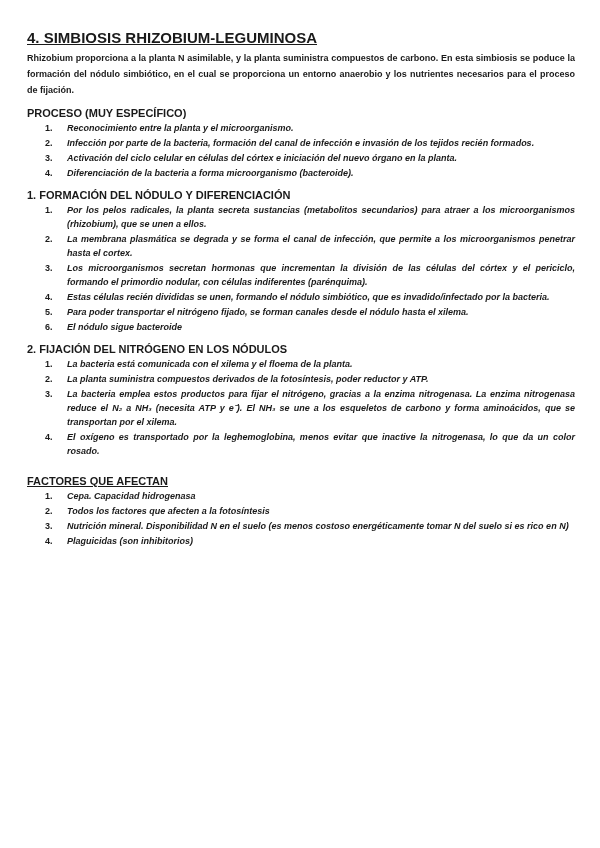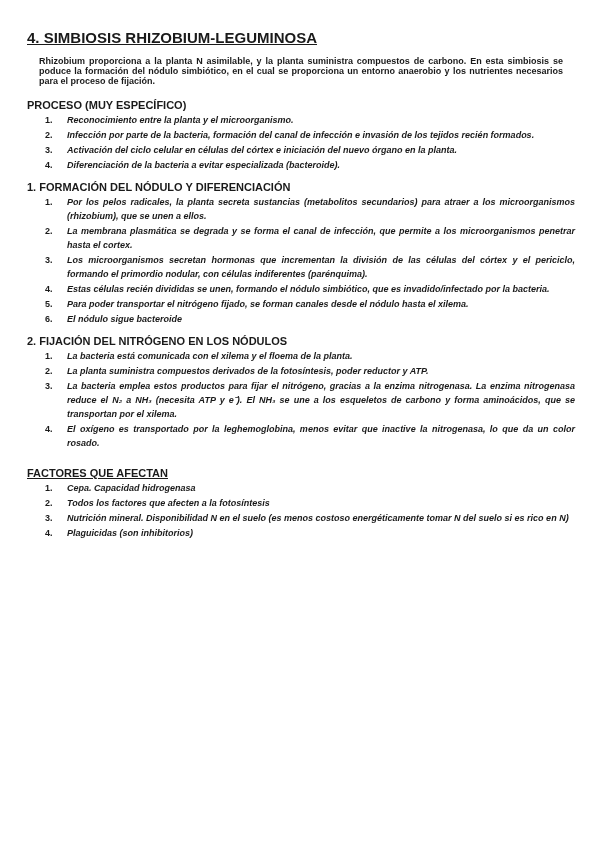--- a/index.html
+++ b/index.html
@@ -17,22 +17,22 @@
     overflow: hidden;
   }
   .title {
     font-size: 15px;
     line-height: 13px;
     margin: 0 0 6px 0;
     text-decoration: underline;
     text-underline-offset: 1px;
   }
   .para {
-    margin: 12px;
-    line-height: 10px;
+    margin: 0;
+    line-height: 16px;
     text-align: justify;
   }
   .heading {
     font-size: 11px;
     line-height: 14px;
     margin: 8px 0 1px 0;
   }
   .heading.underline { text-decoration: underline; text-underline-offset: 1px; }
   .heading.tight { margin-top: 16px; }
   .list { margin: 0; }
@@ -71,21 +71,21 @@
       <div class="li">
         <span class="num">2.</span>
         <span class="txt">Infección por parte de la bacteria, formación del canal de infección e invasión de los tejidos recién formados.</span>
       </div>
       <div class="li">
         <span class="num">3.</span>
         <span class="txt">Activación del ciclo celular en células del córtex e iniciación del nuevo órgano en la planta.</span>
       </div>
       <div class="li">
         <span class="num">4.</span>
-        <span class="txt">Diferenciación de la bacteria a evitar especializada (bacteroide).</span>
+        <span class="txt">Diferenciación de la bacteria a forma microorganismo (bacteroide).</span>
       </div>
     </div>
   </section>
 
   <section>
     <h2 class="heading">1. FORMACIÓN DEL NÓDULO Y DIFERENCIACIÓN</h2>
     <div class="list">
       <div class="li">
         <span class="num">1.</span>
         <span class="txt">Por los pelos radicales, la planta secreta sustancias (metabolitos secundarios) para atraer a los microorganismos (rhizobium), que se unen a ellos.</span>

